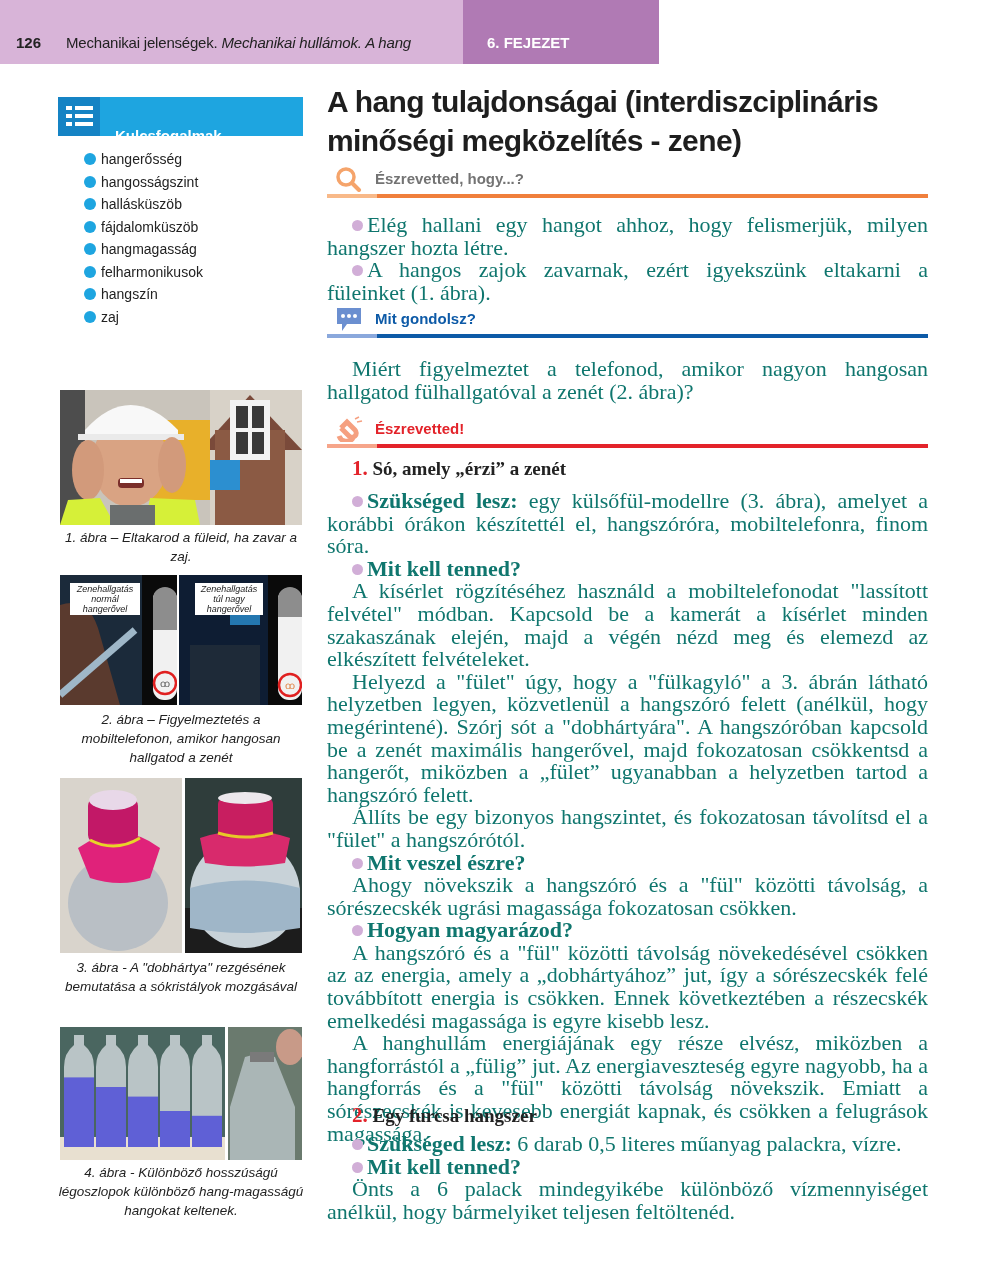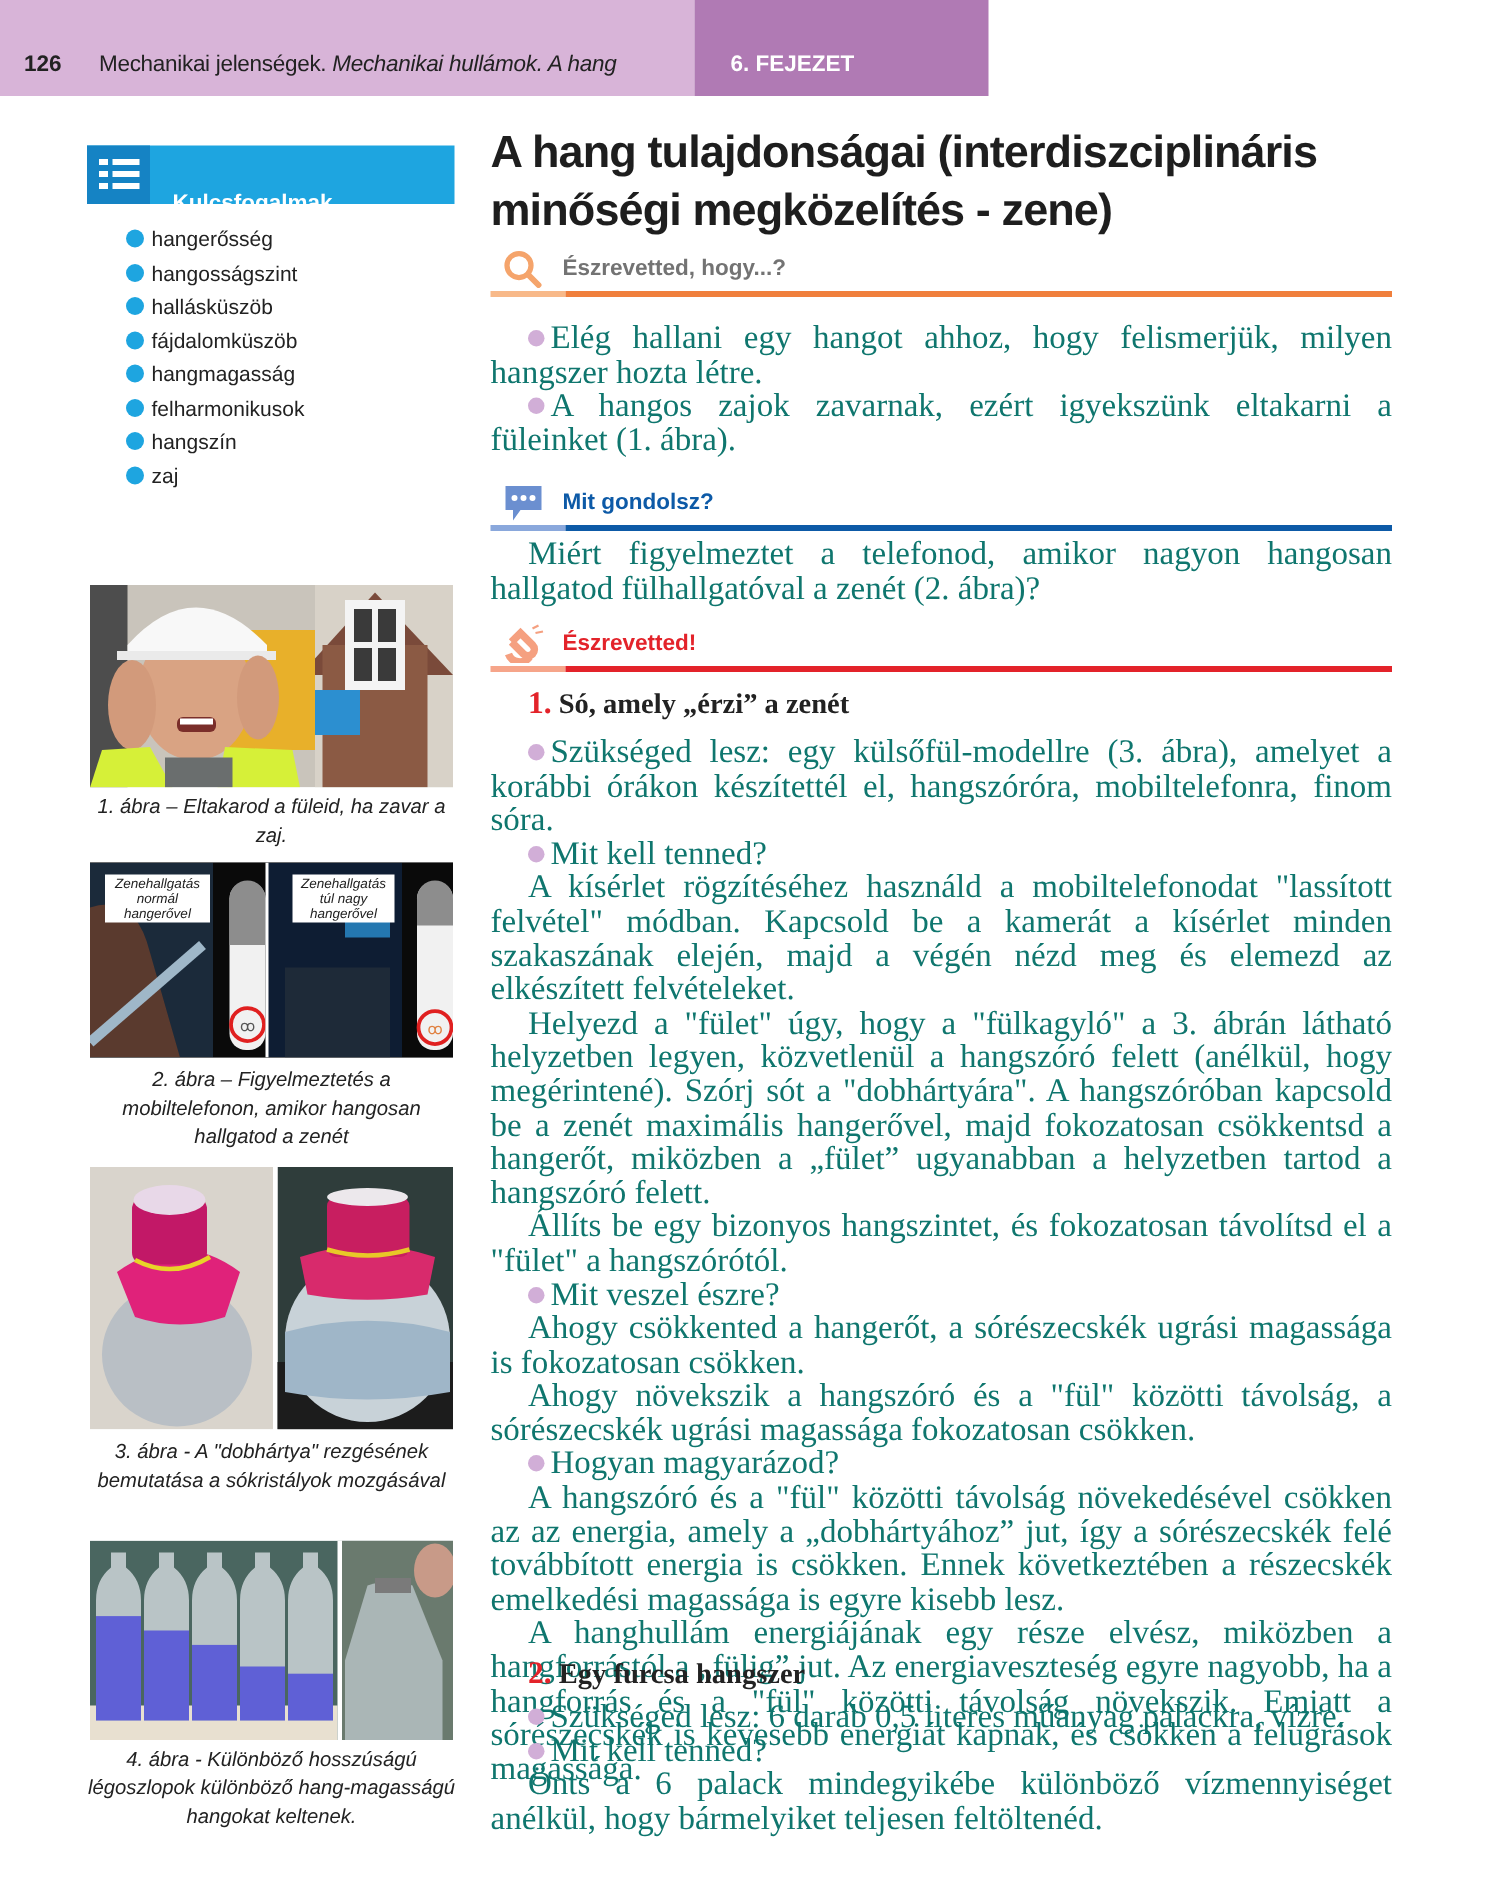--- a/index.html
+++ b/index.html
@@ -32,21 +32,21 @@
   .main-title { position: absolute; left: 327px; top: 82px; width: 610px; font: bold 30px "Liberation Sans", sans-serif; line-height: 39px; color: #1e1e1e; letter-spacing: -0.6px; }
   .sec-head { position: absolute; left: 327px; width: 601px; height: 34px; }
   .sec-head .label { position: absolute; left: 48px; top: 6px; font: bold 15px "Liberation Sans", sans-serif; }
   .sec-head .bar-light { position: absolute; left: 0; bottom: 0; width: 50px; height: 4px; }
   .sec-head .bar-dark { position: absolute; left: 50px; bottom: 0; right: 0; height: 4px; }
   .sec-head .icon { position: absolute; left: 8px; top: 2px; width: 28px; height: 26px; }
 
   .text { position: absolute; left: 327px; width: 601px; font-size: 22px; line-height: 22.6px; text-align: justify; color: #0f766e; }
   .text p { text-indent: 25px; }
   .bullet { display: inline-block; width: 11px; height: 11px; border-radius: 50%; background: #d1aed7; margin-right: 4px; vertical-align: 1px; }
-  .text b { font-weight: normal; }
+  .text b { font-weight: bold; }
 
   .exp-title { position: absolute; left: 352px; font: bold 19px "Liberation Serif", serif; color: #222; }
   .exp-title .num { color: #e3232a; font-size: 21px; }
 </style>
 </head>
 <body>
 
 <div class="header">
   <div class="header-left"></div>
   <div class="header-right"></div>
@@ -218,21 +218,21 @@
   </svg>
   <span class="label" style="color:#737373;">Észrevetted, hogy...?</span>
   <div class="bar-light" style="background:#f8b989;"></div>
   <div class="bar-dark" style="background:#f07f3c;"></div>
 </div>
 <div class="text" style="top:214px;">
   <p><span class="bullet"></span><span>Elég hallani egy hangot ahhoz, hogy felismerjük, milyen hangszer hozta létre.</span></p>
   <p><span class="bullet"></span><span>A hangos zajok zavarnak, ezért igyekszünk eltakarni a füleinket (1. ábra).</span></p>
 </div>
 
-<div class="sec-head" style="top:320px;">
+<div class="sec-head" style="top:304px;">
   <svg class="icon" viewBox="0 0 28 26">
     <path d="M2,2 H26 V18 H12 L7,25 V18 H2 Z" fill="#6b8fd0"></path>
     <circle cx="8" cy="10" r="2" fill="#fff"></circle>
       <circle cx="14" cy="10" r="2" fill="#fff"></circle>
       <circle cx="20" cy="10" r="2" fill="#fff"></circle>
   </svg>
   <span class="label" style="color:#0d5aa7;">Mit gondolsz?</span>
   <div class="bar-light" style="background:#8aa8dc;"></div>
   <div class="bar-dark" style="background:#0d5aa7;"></div>
 </div>
@@ -256,21 +256,20 @@
   <span class="num">1.</span>
   <span>Só, amely „érzi” a zenét</span>
 </div>
 <div class="text" style="top:490px;">
   <p><span class="bullet"></span><b>Szükséged lesz:</b> <span>egy külsőfül-modellre (3. ábra), amelyet a korábbi órákon készítettél el, hangszóróra, mobiltelefonra, finom sóra.</span></p>
   <p><span class="bullet"></span><b>Mit kell tenned?</b></p>
   <p>A kísérlet rögzítéséhez használd a mobiltelefonodat "lassított felvétel" módban. Kapcsold be a kamerát a kísérlet minden szakaszának elején, majd a végén nézd meg és elemezd az elkészített felvételeket.</p>
   <p>Helyezd a "fület" úgy, hogy a "fülkagyló" a 3. ábrán látható helyzetben legyen, közvetlenül a hangszóró felett (anélkül, hogy megérintené). Szórj sót a "dobhártyára". A hangszóróban kapcsold be a zenét maximális hangerővel, majd fokozatosan csökkentsd a hangerőt, miközben a „fület” ugyanabban a helyzetben tartod a hangszóró felett.</p>
   <p>Állíts be egy bizonyos hangszintet, és fokozatosan távolítsd el a "fület" a hangszórótól.</p>
   <p><span class="bullet"></span><b>Mit veszel észre?</b></p>
-  <p>Ahogy csökkented a hangerőt, a sórészecskék ugrási magassága is fokozatosan csökken.</p>
   <p>Ahogy növekszik a hangszóró és a "fül" közötti távolság, a sórészecskék ugrási magassága fokozatosan csökken.</p>
   <p><span class="bullet"></span><b>Hogyan magyarázod?</b></p>
   <p>A hangszóró és a "fül" közötti távolság növekedésével csökken az az energia, amely a „dobhártyához” jut, így a sórészecskék felé továbbított energia is csökken. Ennek következtében a részecskék emelkedési magassága is egyre kisebb lesz.</p>
   <p>A hanghullám energiájának egy része elvész, miközben a hangforrástól a „fülig” jut. Az energiaveszteség egyre nagyobb, ha a hangforrás és a "fül" közötti távolság növekszik. Emiatt a sórészecskék is kevesebb energiát kapnak, és csökken a felugrások magassága.</p>
 </div>
 
 <div class="exp-title" style="top:1103px;">
   <span class="num">2.</span>
   <span>Egy furcsa hangszer</span>
 </div>

